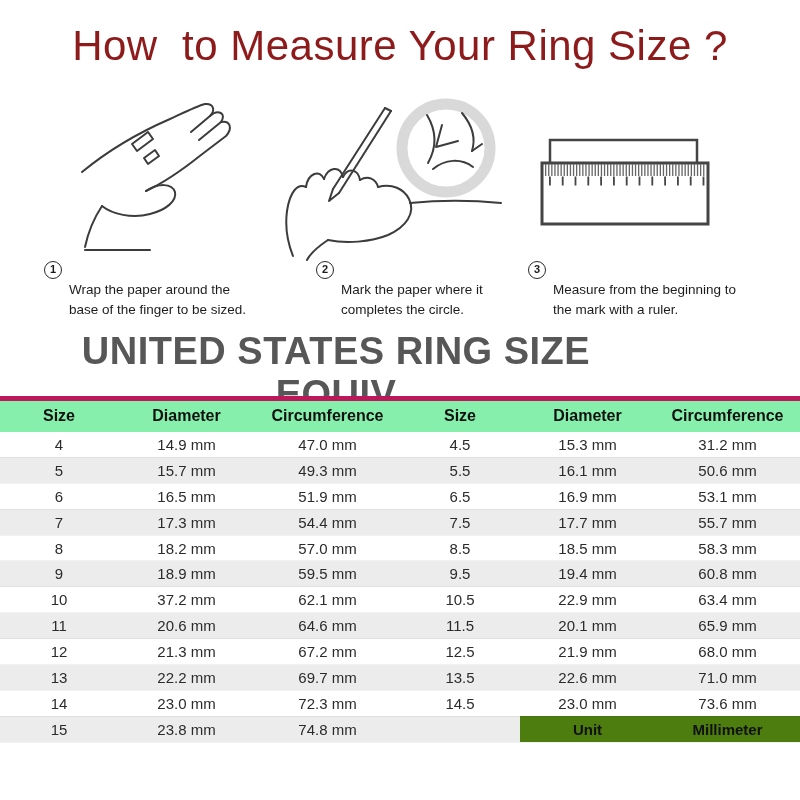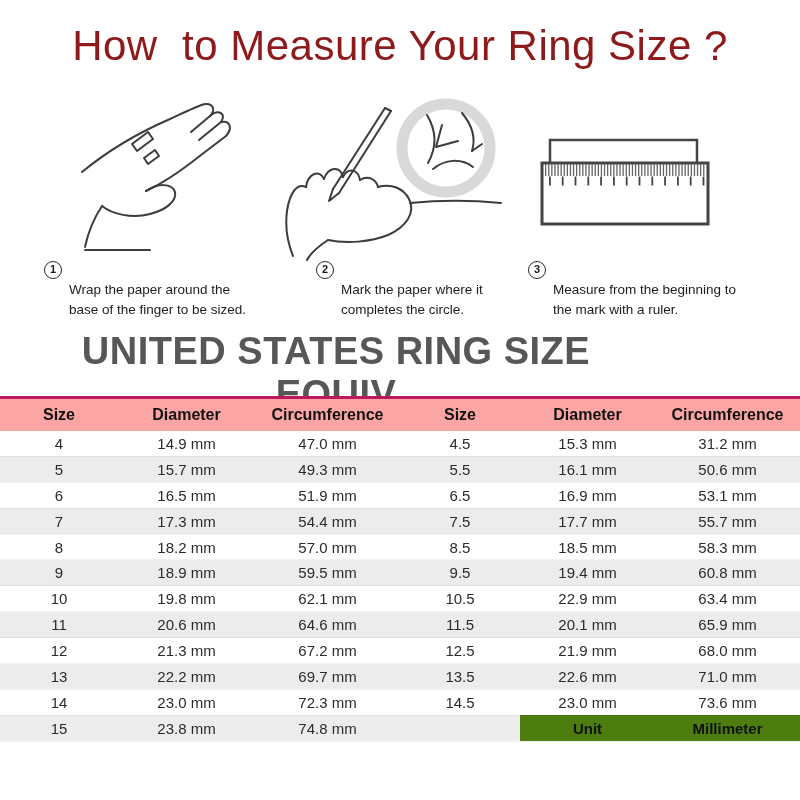--- a/index.html
+++ b/index.html
@@ -26,21 +26,21 @@
   .cap2{left:316px;width:205px;}
   .cap3{left:528px;width:252px;}
 
   
   .section-heading{position:absolute;top:330px;left:16px;width:640px;text-align:center;
                    font-size:38px;font-weight:bold;color:#575757;letter-spacing:0.5px;}
 
   
   .size-table{position:absolute;top:396px;left:0;width:800px;border-collapse:collapse;
               table-layout:fixed;font-size:15px;color:#2b2b2b;}
-  .size-table thead tr{background:#fca5a5;border-top:3px solid #be185d;height:33px;}
+  .size-table thead tr{background:#86efac;border-top:5px solid #be185d;height:33px;}
   .size-table th{font-weight:bold;font-size:16px;color:#111;text-align:center;padding:0;}
   .size-table tbody tr{height:25.9px;border-bottom:1px solid rgba(0,0,0,0.05);}
   .size-table tbody tr:nth-child(even){background:#ececec;}
   .size-table td{text-align:center;padding:0;}
   .size-table td.unit-cell{background:#4d7c0f;font-weight:bold;color:#111;}
 </style>
 </head>
 <body>
 
 <div class="page">
@@ -185,21 +185,21 @@
         <tr>
           <td>9</td>
           <td>18.9 mm</td>
           <td>59.5 mm</td>
           <td>9.5</td>
           <td>19.4 mm</td>
           <td>60.8 mm</td>
         </tr>
         <tr>
           <td>10</td>
-          <td>19.8 mm</td>
+          <td>37.2 mm</td>
           <td>62.1 mm</td>
           <td>10.5</td>
           <td>22.9 mm</td>
           <td>63.4 mm</td>
         </tr>
         <tr>
           <td>11</td>
           <td>20.6 mm</td>
           <td>64.6 mm</td>
           <td>11.5</td>

